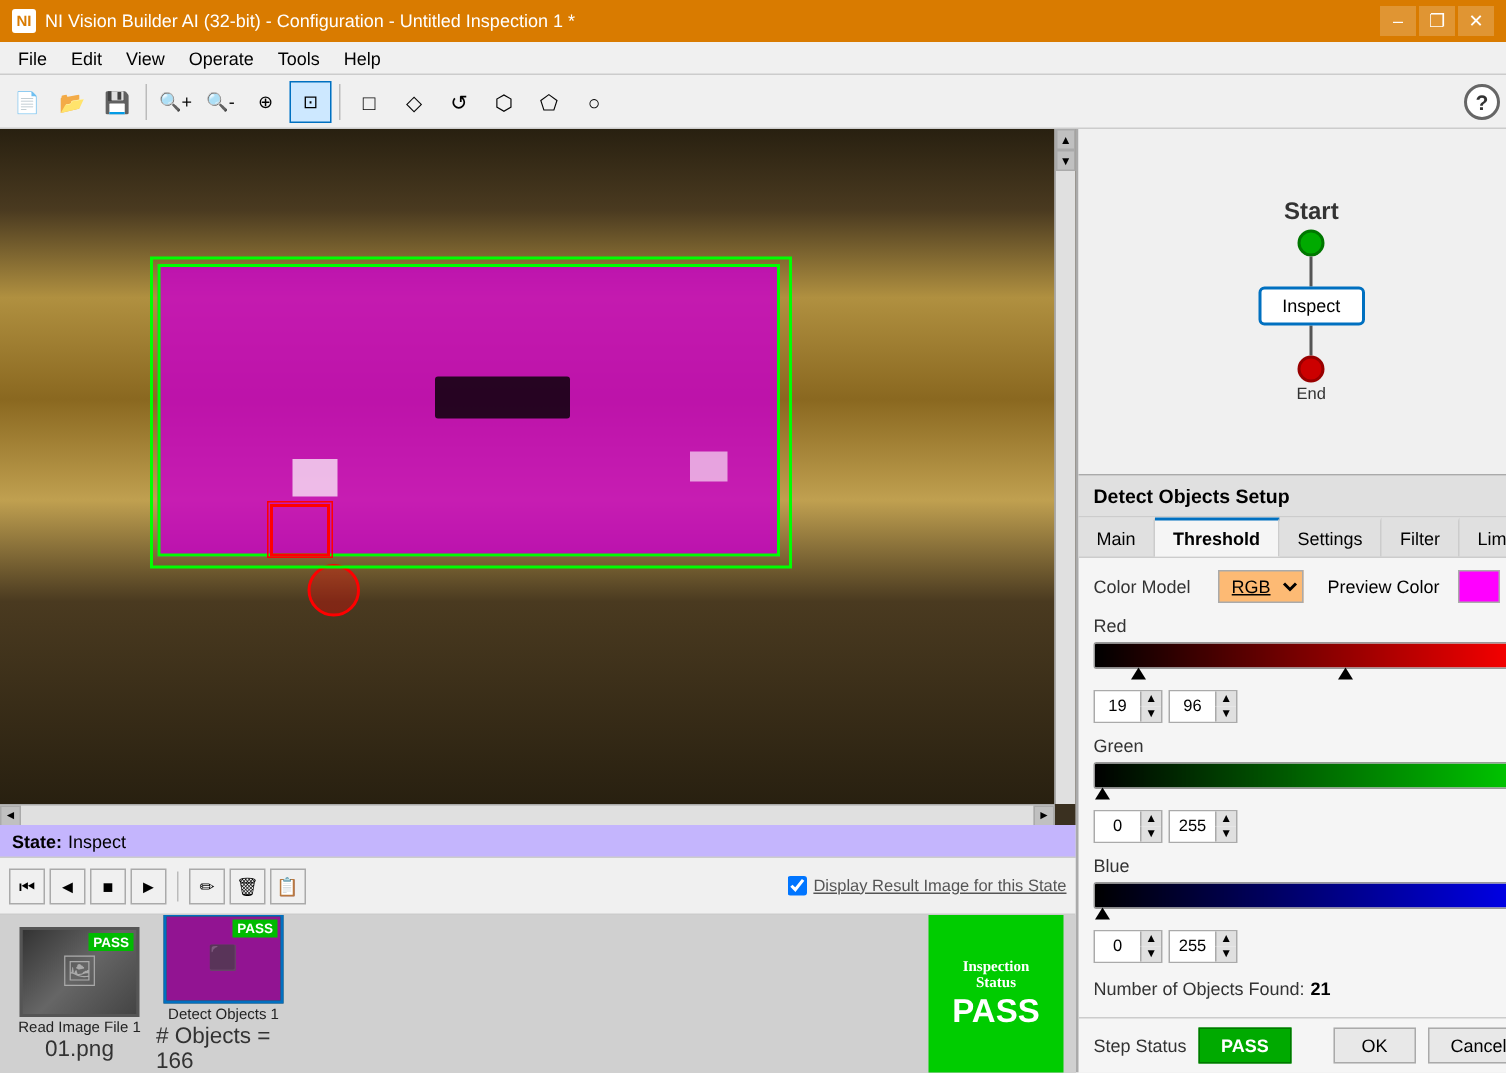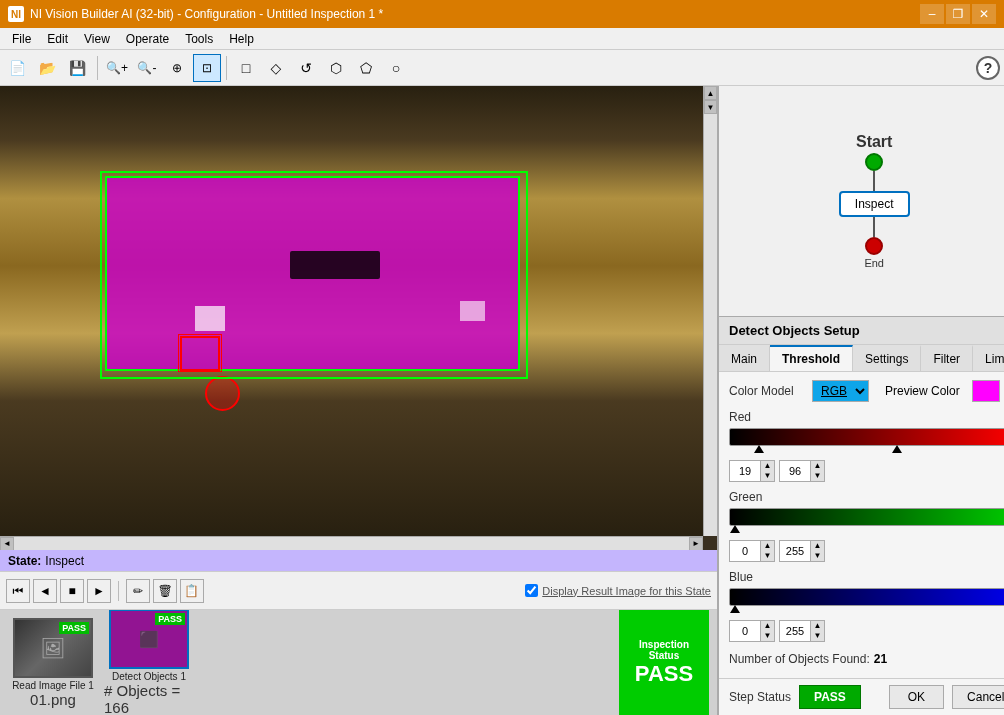--- a/index.html
+++ b/index.html
@@ -69,21 +69,21 @@
 
     
     #tabs { display: flex; background: #e0e0e0; border-bottom: 1px solid #ccc; }
     .tab { padding: 5px 12px; cursor: pointer; font-size: 12px; border-right: 1px solid #ccc; border-top: 2px solid transparent; }
     .tab.active { background: #f5f5f5; border-top: 2px solid #0070c0; font-weight: bold; }
 
     
     #controls { padding: 8px 10px; display: flex; flex-direction: column; gap: 6px; }
     .ctrl-row { display: flex; align-items: center; gap: 8px; }
     .ctrl-label { width: 75px; font-size: 12px; color: #333; flex-shrink: 0; }
-    .ctrl-select { height: 22px; font-size: 12px; border: 1px solid #aaa; background: #0ea5e9; padding: 0 4px; text-decoration: underline; }
+    .ctrl-select { height: 22px; font-size: 12px; border: 1px solid #aaa; background: #fdba74; padding: 0 4px; text-decoration: underline; }
     .preview-color-box { width: 28px; height: 22px; background: #ff00ff; border: 1px solid #aaa; }
 
     
     .channel-section { display: flex; flex-direction: column; gap: 2px; }
     .channel-label { font-size: 12px; color: #333; padding: 2px 0; }
     .gradient-track { height: 18px; width: 100%; position: relative; border: 1px solid #999; border-radius: 2px; overflow: visible; }
     .slider-row { display: flex; align-items: center; gap: 4px; margin-top: 2px; }
     .spinbox { width: 46px; height: 22px; border: 1px solid #aaa; background: white; display: flex; align-items: center; }
     .spinbox input { width: 30px; height: 20px; border: none; outline: none; font-size: 11px; text-align: center; padding: 0; }
     .spin-btns { display: flex; flex-direction: column; width: 16px; }
@@ -221,21 +221,21 @@
           <div style="width:100%;height:100%;background:rgba(180,0,180,0.7);display:flex;align-items:center;justify-content:center;">
             <span style="font-size:16px;color:#fff;opacity:0.7;">⬛</span>
           </div>
           <div class="pass-badge">PASS</div>
         </div>
         <span class="thumb-label">Detect Objects 1</span>
         <span class="thumb-sublabel"># Objects = 166</span>
       </div>
 
       <div id="inspection-status">
-        <span class="status-title" style="font-size:10px;text-align:center;">Inspection<br>Status</span>
+        <span class="status-title" style="font-size:10px;text-align:center;font-family:Liberation Serif, serif;">Inspection<br>Status</span>
         <span class="status-val">PASS</span>
       </div>
     </div>
 
   </div>
 
   <div id="right-panel" style="display:flex;flex-direction:row;">
     <div style="flex:1;display:flex;flex-direction:column;">
 
       <div id="right-top" style="flex:1;background:#f0f0f0;border-bottom:1px solid #aaa;display:flex;flex-direction:column;align-items:center;justify-content:center;padding:10px;position:relative;">

